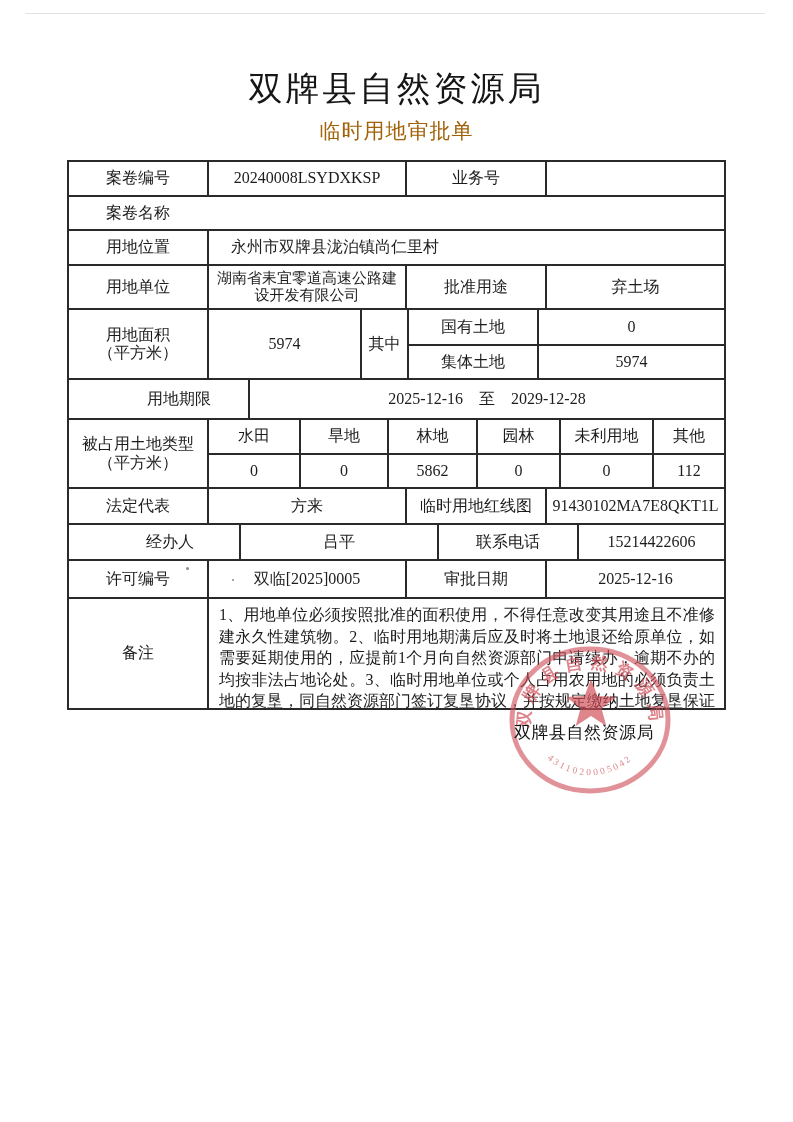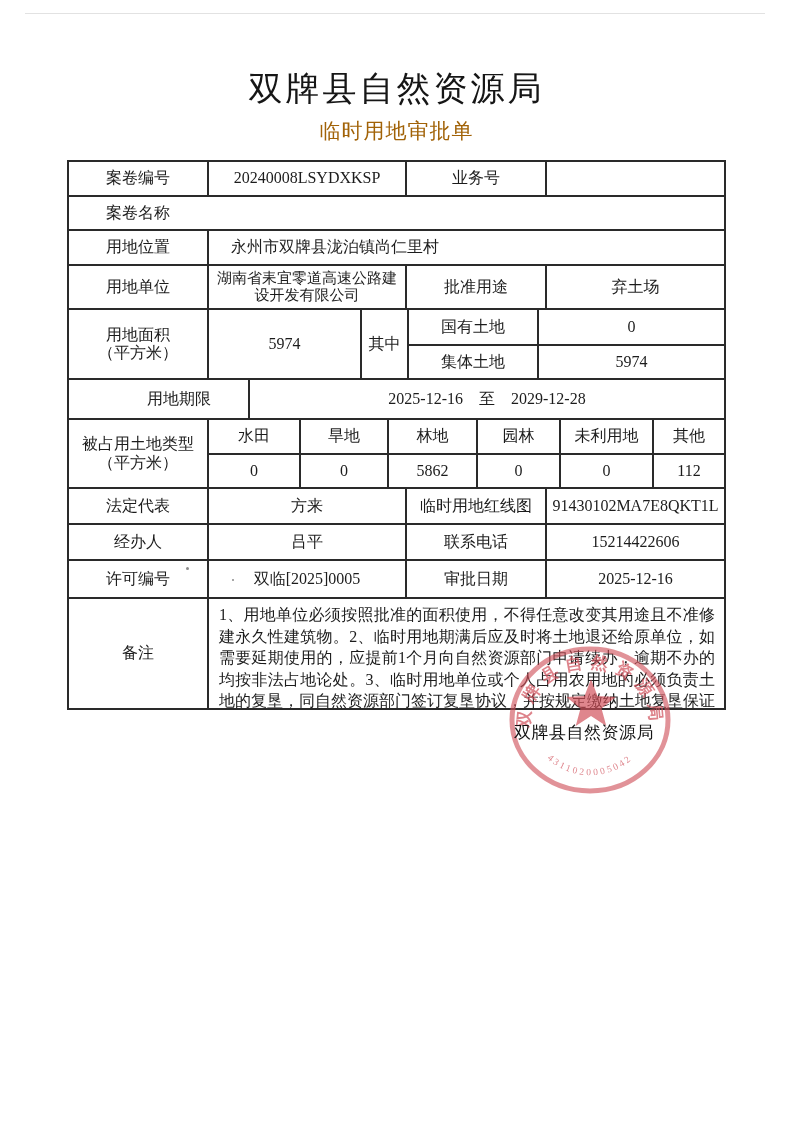--- a/index.html
+++ b/index.html
@@ -44,21 +44,21 @@
   .r-case{height:33px;}
   .r-name{grid-template-columns:138px 1fr;height:32px;}
   .r-unit{height:42px;}
   .r-unit .unitval{font-size:15px;padding:0 1px;}
   .r-loc{grid-template-columns:138px 1fr;height:33px;}
   .r-area{grid-template-columns:138px 153px 47px 130px 1fr;grid-template-rows:34px 34px;}
   .span2{grid-row:1 / span 2;}
   .r-period{grid-template-columns:138px 1fr;height:38px;padding-left:41px;}
   .r-occ{grid-template-columns:138px 92px 88px 89px 83px 93px 1fr;grid-template-rows:33px 34px;}
   .r-legal{height:34px;}
-  .r-handler{height:34px;}
+  .r-handler{height:34px;padding-left:32px;}
   .r-permit{height:36px;}
   .r-remark{grid-template-columns:138px 1fr;height:109px;}
   .remark-text{
     display:block;text-align:justify;
     padding:5px 9px 4px 10px;line-height:21.5px;font-size:16px;
     align-items:flex-start;
   }
   .speck{position:absolute;border-radius:50%;background:#8a8a8a;}
   .seal{
     position:absolute;left:500px;top:640px;width:180px;height:165px;

